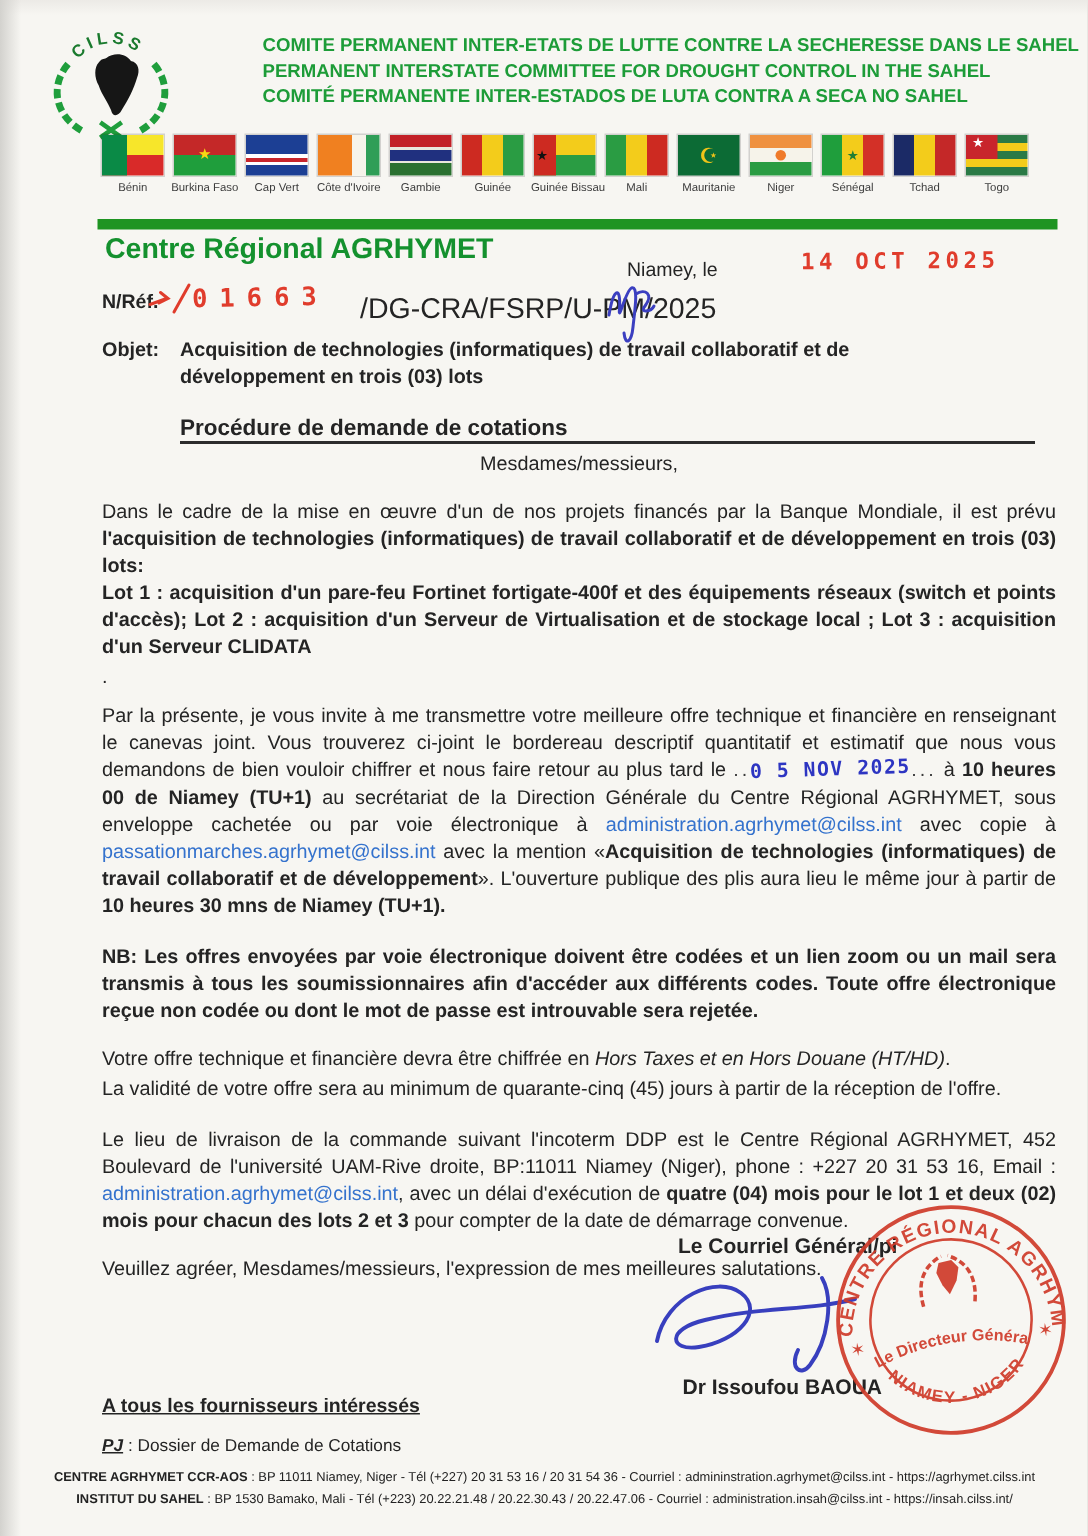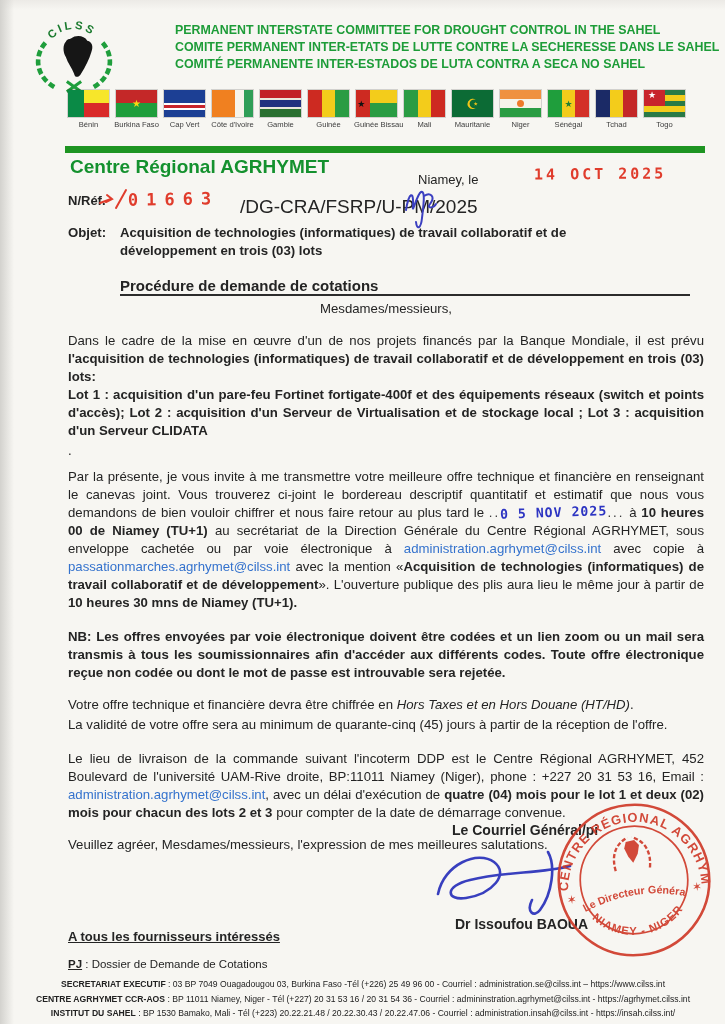--- a/index.html
+++ b/index.html
@@ -75,21 +75,21 @@
   .validity{margin-bottom:16px;}
   .para3{margin-bottom:14px;}
   
   .sig-role{left:452px;top:822px;font-size:14px;font-weight:bold;}
   .sig-svg{left:420px;top:836px;}
   .sig-name{left:455px;top:916px;font-size:14px;font-weight:bold;}
   .stamp-wrap{left:548px;top:794px;width:172px;height:172px;transform:rotate(-6deg);opacity:.92;}
   
   .addressee{left:68px;top:929px;font-size:13px;font-weight:bold;text-decoration:underline;}
   .pj-line{left:68px;top:958px;font-size:11.5px;}
-  .pj-line .lbl{font-weight:bold;text-decoration:underline;}
+  .pj-line .lbl{font-weight:bold;text-decoration:underline;font-style:italic;}
   .footer{left:32px;top:977px;width:662px;text-align:center;font-size:8.6px;line-height:14.5px;color:#222;}
   .footer .fl b{font-weight:bold;}
 </style>
 </head>
 <body>
 
 <div class="page">
 
   <svg class="abs" style="left:28px;top:10px;" width="92" height="92" viewBox="0 0 90 90">
     <defs>
@@ -98,22 +98,22 @@
     <text font-size="11" font-weight="bold" fill="#1a7a2e" letter-spacing="2.5" font-family="Liberation Sans, sans-serif">
       <textPath href="#logoArc" xlink:href="#logoArc" startOffset="6">CILSS</textPath>
     </text>
     <path d="M 17,32 C 5,46 8,66 27,76" fill="none" stroke="#1f9e3c" stroke-width="4.5" stroke-dasharray="6 3"></path>
     <path d="M 73,32 C 85,46 82,66 63,76" fill="none" stroke="#1f9e3c" stroke-width="4.5" stroke-dasharray="6 3"></path>
     <path d="M 38,80 L 52,70 M 52,80 L 38,70" stroke="#1f9e3c" stroke-width="3"></path>
     <path d="M 42,28 C 47,24 55,25 58,30 C 63,31 64,36 62,41 C 60,48 56,56 52,62 C 50,66 46,67 45,62 C 43,57 39,52 37,46 C 34,41 34,34 37,31 C 39,28 40,29 42,28 Z" fill="#161616"></path>
   </svg>
 
   <div class="abs org-lines">
+    <div class="org-line">COMITE PERMANENT INTER-ETATS DE LUTTE CONTRE LA SECHERESSE DANS LE SAHEL</div>
     <div class="org-line">PERMANENT INTERSTATE COMMITTEE FOR DROUGHT CONTROL IN THE SAHEL</div>
-    <div class="org-line">COMITE PERMANENT INTER-ETATS DE LUTTE CONTRE LA SECHERESSE DANS LE SAHEL</div>
     <div class="org-line">COMITÉ PERMANENTE INTER-ESTADOS DE LUTA CONTRA A SECA NO SAHEL</div>
   </div>
 
   <div class="abs flags">
     <div class="flag-item">
         <div class="flag f-benin"></div>
         <div class="flag-label">Bénin</div>
       </div>
     <div class="flag-item">
         <div class="flag f-burkina"></div>
@@ -230,18 +230,17 @@
     <text font-size="10" font-weight="bold" fill="#cf3b2a" font-family="Liberation Sans, sans-serif" text-anchor="middle">
       <textPath href="#stMid" xlink:href="#stMid" startOffset="50%">Le Directeur Général</textPath>
     </text>
   </svg>
 
   <div class="abs addressee">A tous les fournisseurs intéressés</div>
   <div class="abs pj-line">
     <span class="lbl">PJ</span><span> : Dossier de Demande de Cotations</span>
   </div>
   <div class="abs footer">
-    <div class="fl"><b>SECRETARIAT EXECUTIF</b><span> : 03 BP 7049 Ouagadougou 03, Burkina Faso -Tél (+226) 25 49 96 00 - Courriel : administration.se@cilss.int – https://www.cilss.int</span></div>
     <div class="fl"><b>CENTRE AGRHYMET CCR-AOS</b><span> : BP 11011 Niamey, Niger - Tél (+227) 20 31 53 16 / 20 31 54 36 - Courriel : admininstration.agrhymet@cilss.int - https://agrhymet.cilss.int</span></div>
     <div class="fl"><b>INSTITUT DU SAHEL</b><span> : BP 1530 Bamako, Mali - Tél (+223) 20.22.21.48 / 20.22.30.43 / 20.22.47.06 - Courriel : administration.insah@cilss.int - https://insah.cilss.int/</span></div>
   </div>
 
 </div>
 
 </body></html>

